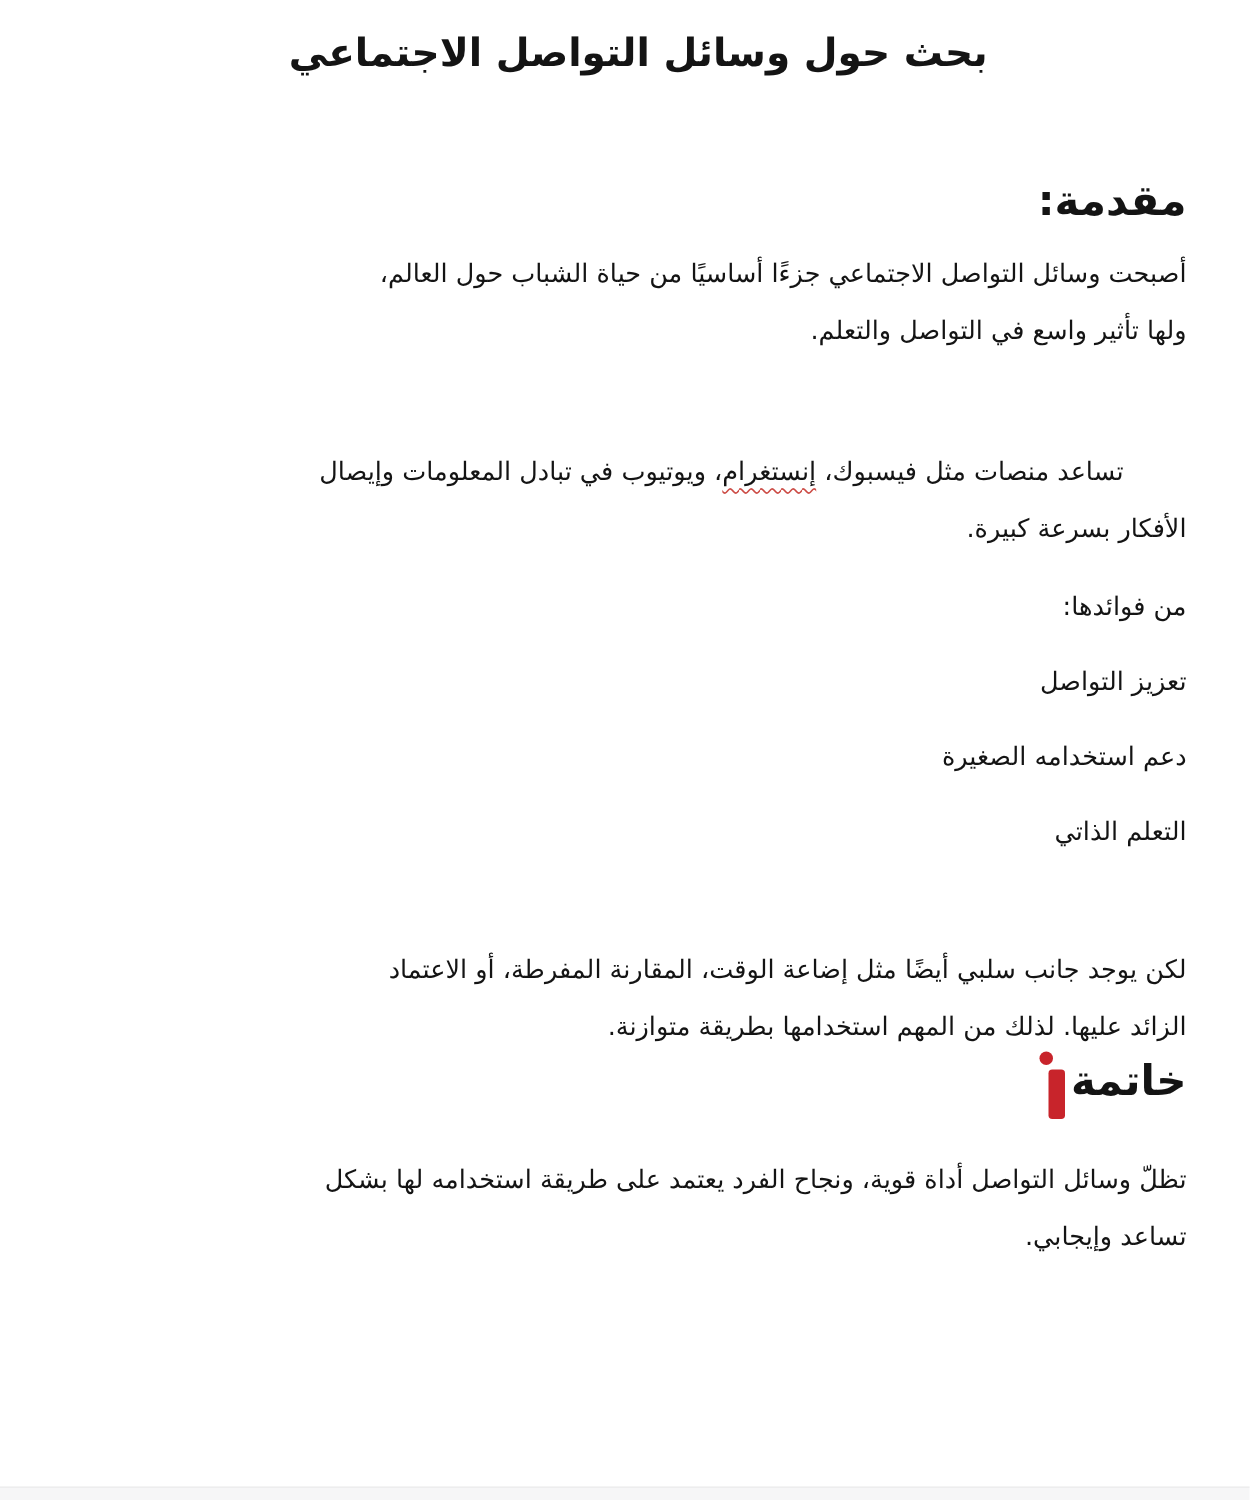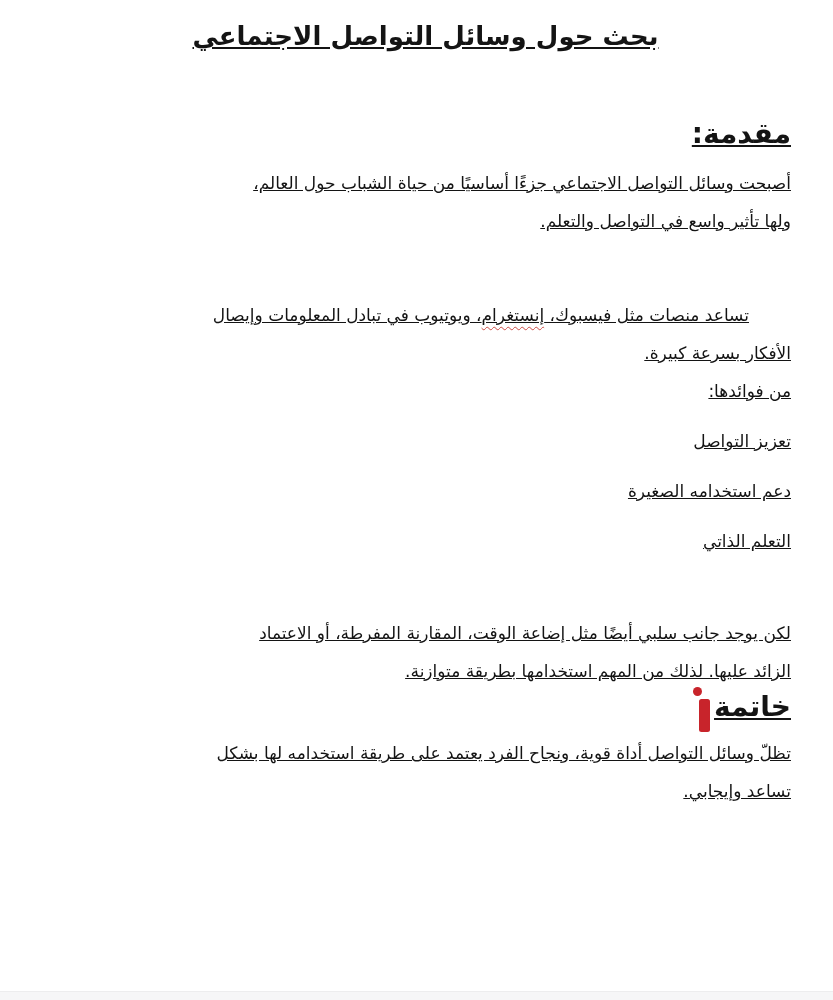--- a/index.html
+++ b/index.html
@@ -19,21 +19,20 @@
     font-family: "DejaVu Sans", sans-serif;
     direction: rtl;
     overflow: hidden;
     position: relative;
   }
   .page {
     width: 833px;
     height: 1000px;
     padding: 16px 42px 0 60px;
     position: relative;
-    text-decoration: underline;
   }
   .doc-title {
     text-align: center;
     font-weight: bold;
     font-size: 26px;
     line-height: 40px;
     white-space: nowrap;
   }
   .section-heading {
     font-weight: bold;
@@ -44,21 +43,21 @@
   .heading-intro { margin-top: 62px; }
   .para {
     font-size: 17px;
     line-height: 38px;
     text-align: right;
   }
   .line { white-space: nowrap; }
   .para-intro { margin-top: 14px; }
   .para-platforms { margin-top: 56px; }
   .indent { text-indent: 42px; }
-  .benefits-lead { }
+  .benefits-lead { margin-top: 14px; }
   .benefit-item { margin-top: 12px; }
   .para-drawbacks { margin-top: 54px; }
   .heading-conclusion {
     line-height: 34px;
     display: flex;
     align-items: flex-start;
   }
   .misspelled {
     text-decoration-line: underline;
     text-decoration-style: wavy;
@@ -86,21 +85,21 @@
   }
   .cursor-bar {
     position: absolute;
     top: 13px;
     right: 1px;
     width: 11px;
     height: 33px;
     border-radius: 2.5px;
     background: var(--cursor-red);
   }
-  .para-conclusion { }
+  .para-conclusion { margin-top: 20px; }
   .page-bottom-edge {
     position: absolute;
     left: 0;
     bottom: 0;
     width: 100%;
     height: 9px;
     background: var(--app-background);
     border-top: 1px solid #ededee;
   }
 </style>

